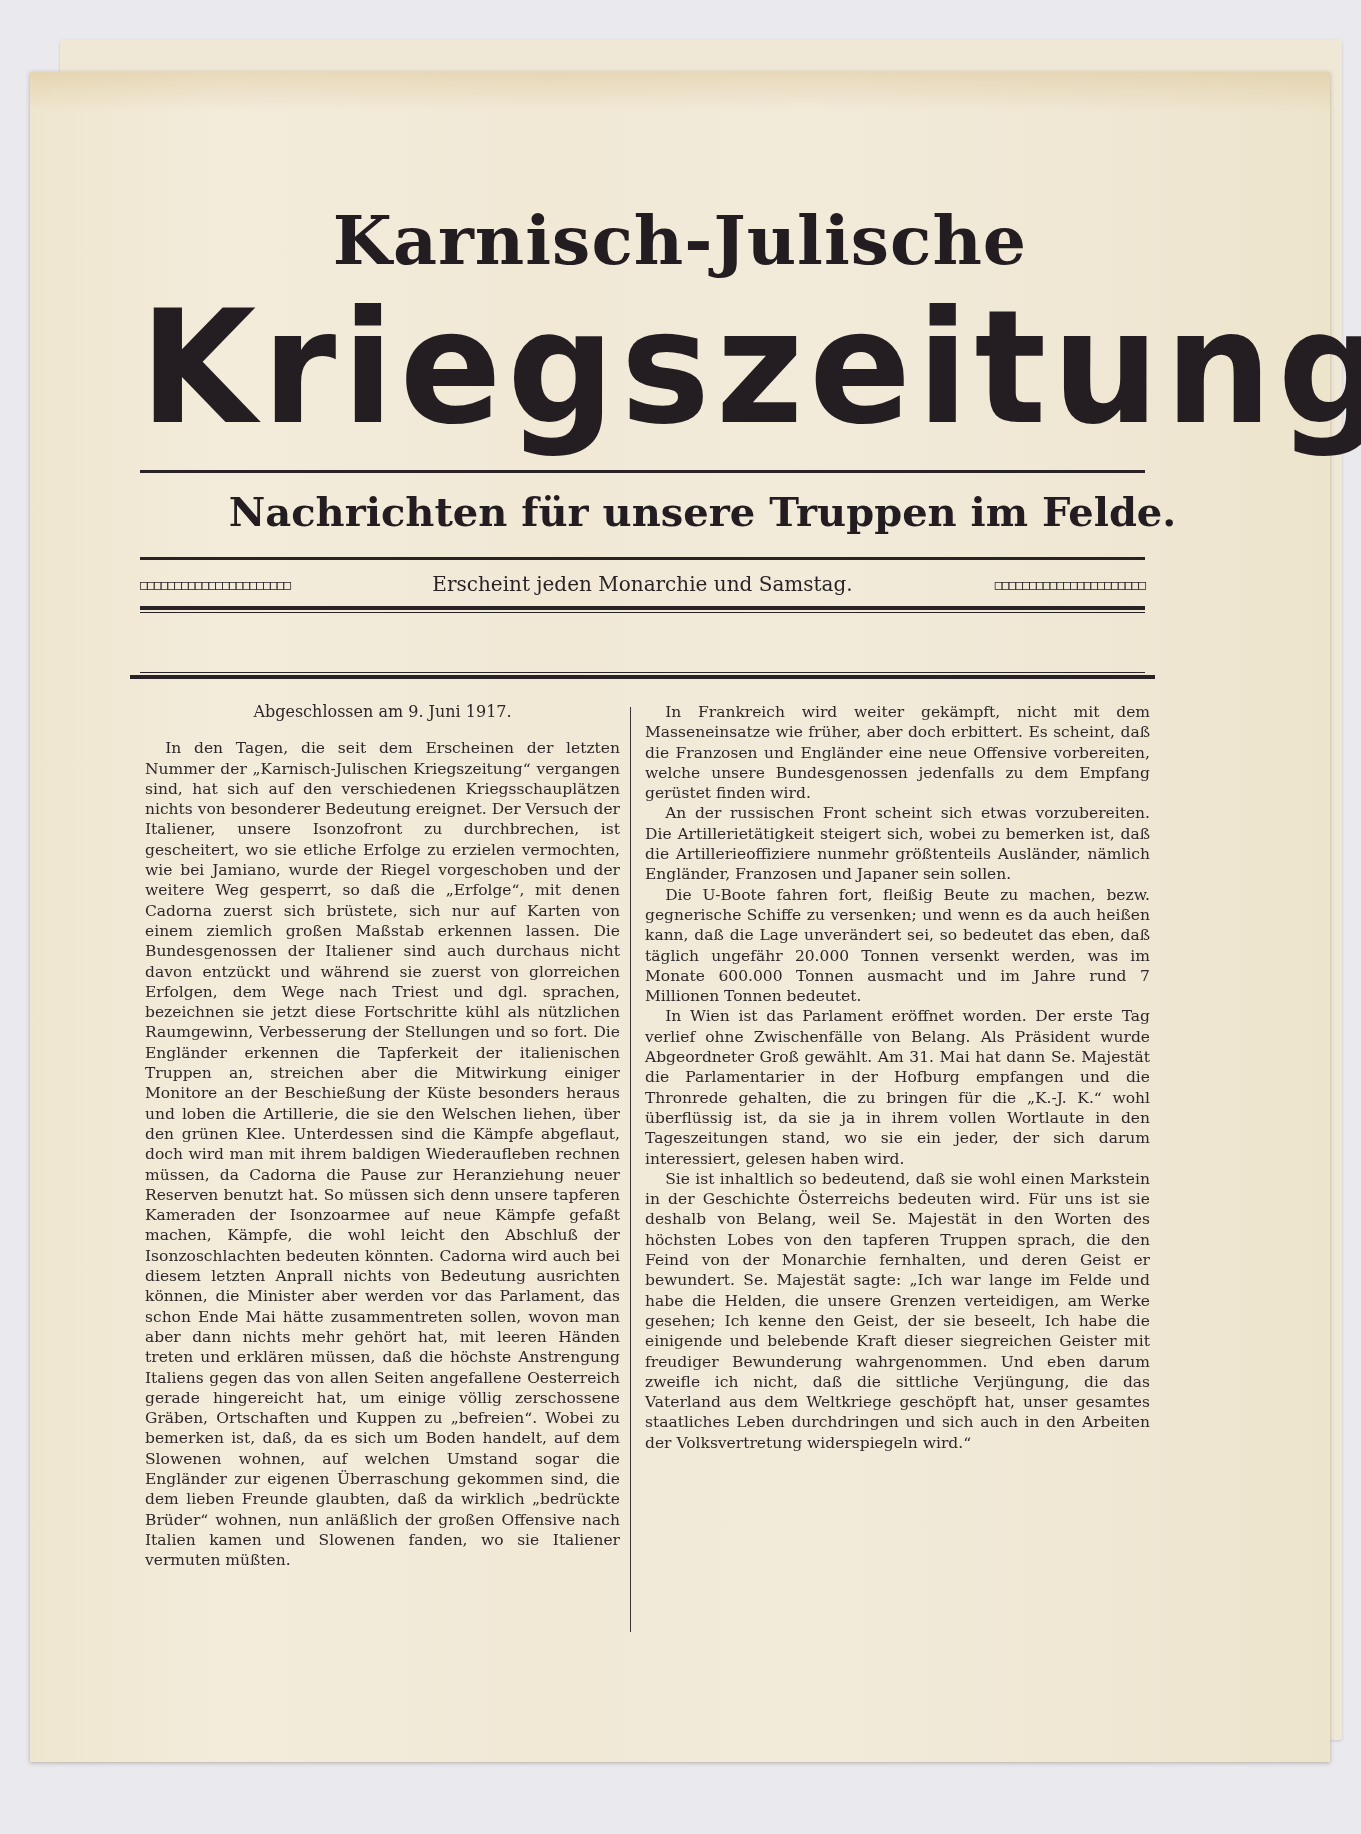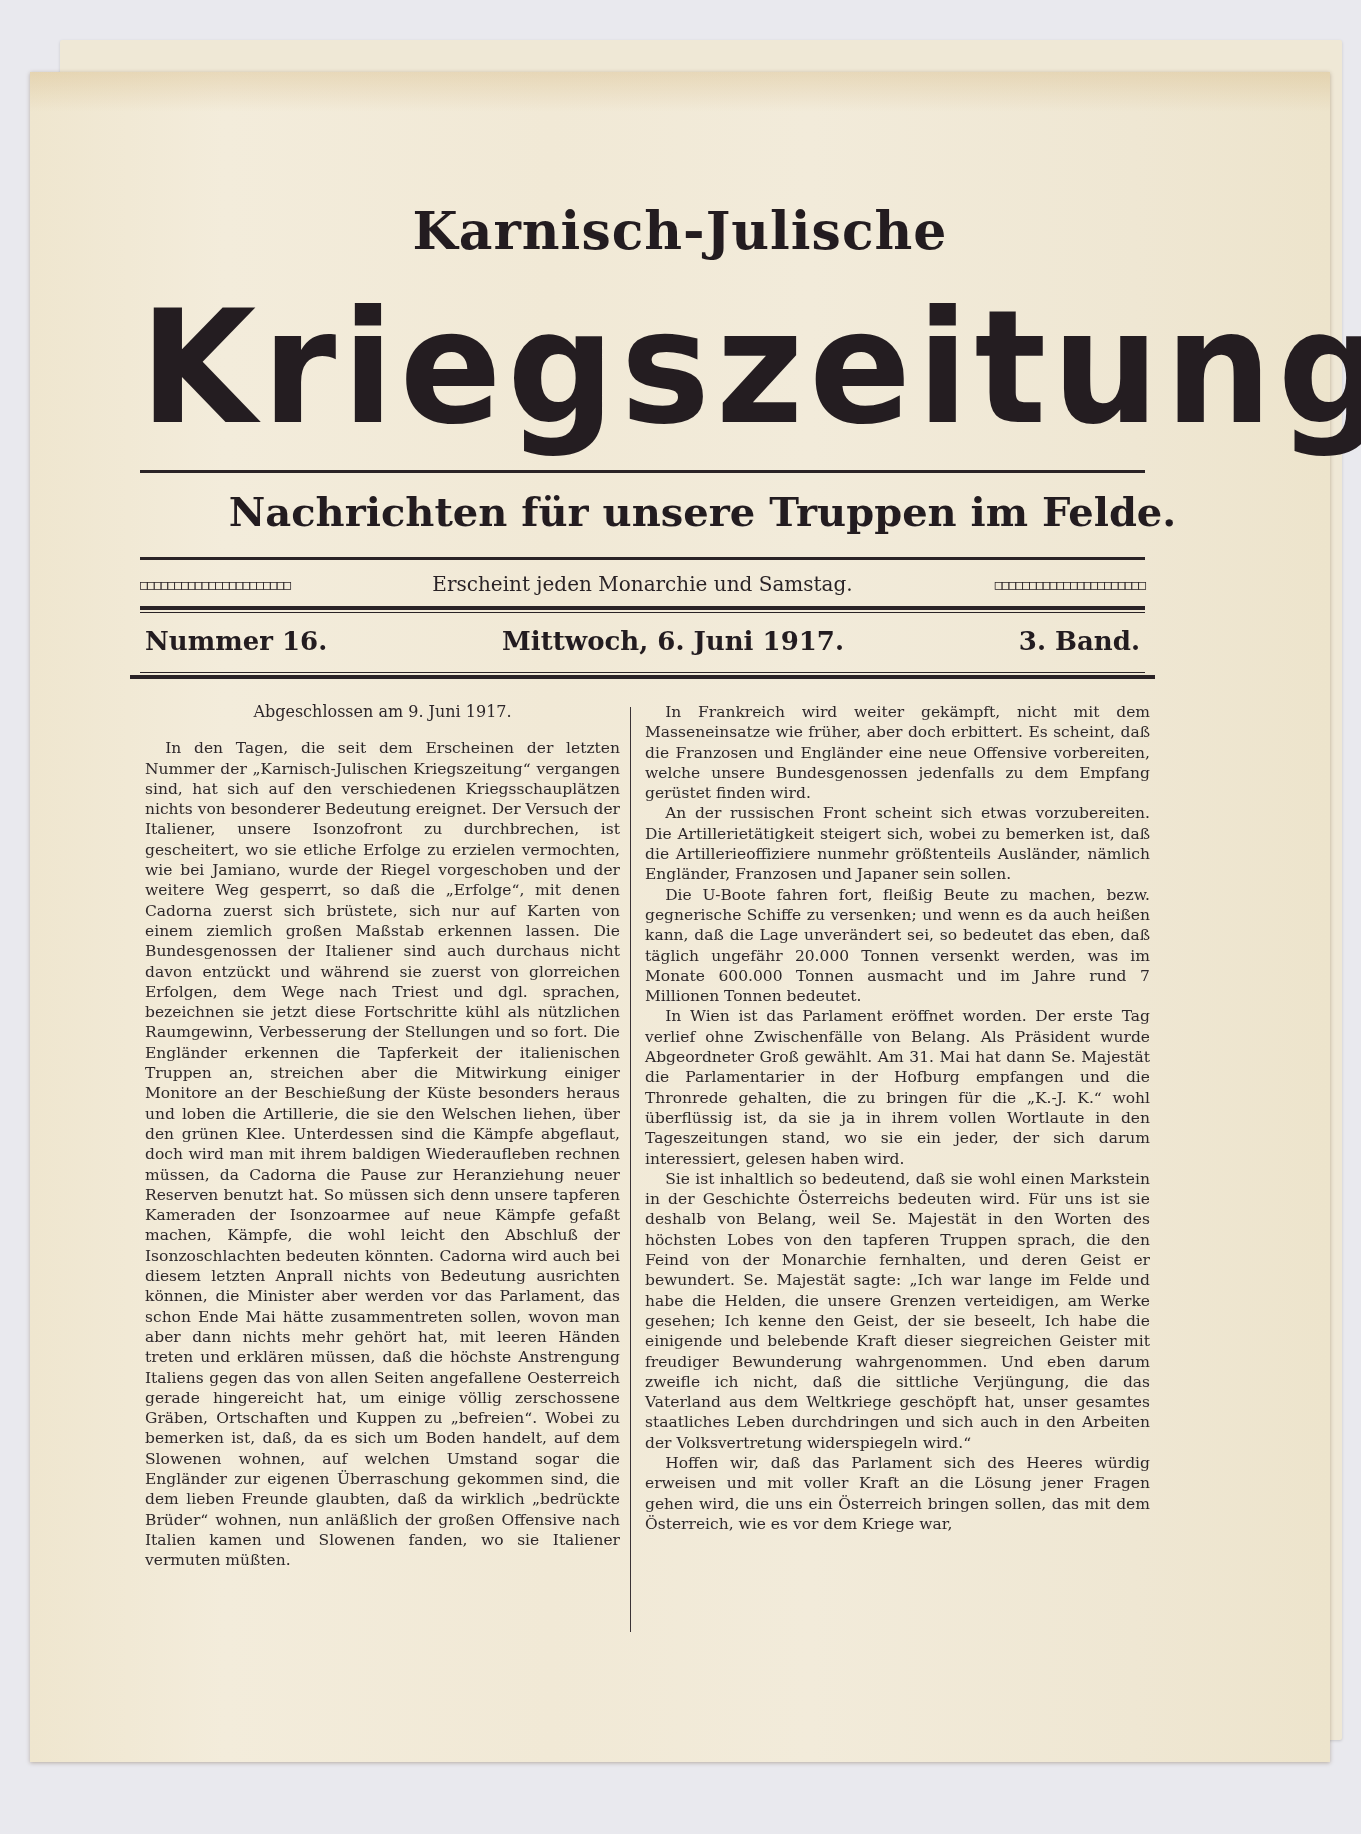--- a/index.html
+++ b/index.html
@@ -20,21 +20,21 @@
     box-shadow:0 1px 4px rgba(90,60,30,0.35);
     color:#2a2326;
   }
   .page::before {
     content:""; position:absolute; left:0; right:0; top:0; height:40px;
     background:linear-gradient(180deg,rgba(200,160,90,0.25),rgba(0,0,0,0));
   }
   .masthead-top {
     position:absolute; left:0; right:0; top:128px; text-align:center;
     font-family:"DejaVu Serif", serif; font-weight:bold;
-    font-size:52px; letter-spacing:1px; color:#231c20;
+    font-size:68px; letter-spacing:1px; color:#231c20;
   }
   .masthead-main {
     position:absolute; left:110px; right:110px; top:210px; text-align:center;
     font-family:"DejaVu Sans", sans-serif; font-weight:bold;
     font-size:150px; letter-spacing:6px; line-height:170px; color:#241d21;
     transform:scaleY(1.05);
   }
   .rule { position:absolute; left:110px; width:1005px; background:#2a2326; }
   .rule.r1 { top:398px; height:3px; }
   .rule.r2 { top:485px; height:3px; }
@@ -86,37 +86,31 @@
 
   <div class="schedule">
     <span class="boxes">□□□□□□□□□□□□□□□□□□□□□□</span>
     <span>Erscheint jeden Monarchie und Samstag.</span>
     <span class="boxes">□□□□□□□□□□□□□□□□□□□□□□</span>
   </div>
 
   <div class="rule r3a"></div>
   <div class="rule r3b"></div>
 
-  <div class="issue-row">
-    <span>Nummer 16.</span>
-    <span>Mittwoch, 6. Juni 1917.</span>
-    <span>3. Band.</span>
-  </div>
 
   <div class="rule r4a"></div>
   <div class="rule r4b"></div>
 
   <div class="col left">
     <div class="dateline">Abgeschlossen am 9. Juni 1917.</div>
     <p>In den Tagen, die seit dem Erscheinen der letzten Nummer der „Karnisch-Julischen Kriegszeitung“ vergangen sind, hat sich auf den verschiedenen Kriegsschauplätzen nichts von besonderer Bedeutung ereignet. Der Versuch der Italiener, unsere Isonzofront zu durchbrechen, ist gescheitert, wo sie etliche Erfolge zu erzielen vermochten, wie bei Jamiano, wurde der Riegel vorgeschoben und der weitere Weg gesperrt, so daß die „Erfolge“, mit denen Cadorna zuerst sich brüstete, sich nur auf Karten von einem ziemlich großen Maßstab erkennen lassen. Die Bundesgenossen der Italiener sind auch durchaus nicht davon entzückt und während sie zuerst von glorreichen Erfolgen, dem Wege nach Triest und dgl. sprachen, bezeichnen sie jetzt diese Fortschritte kühl als nützlichen Raumgewinn, Verbesserung der Stellungen und so fort. Die Engländer erkennen die Tapferkeit der italienischen Truppen an, streichen aber die Mitwirkung einiger Monitore an der Beschießung der Küste besonders heraus und loben die Artillerie, die sie den Welschen liehen, über den grünen Klee. Unterdessen sind die Kämpfe abgeflaut, doch wird man mit ihrem baldigen Wiederaufleben rechnen müssen, da Cadorna die Pause zur Heranziehung neuer Reserven benutzt hat. So müssen sich denn unsere tapferen Kameraden der Isonzoarmee auf neue Kämpfe gefaßt machen, Kämpfe, die wohl leicht den Abschluß der Isonzoschlachten bedeuten könnten. Cadorna wird auch bei diesem letzten Anprall nichts von Bedeutung ausrichten können, die Minister aber werden vor das Parlament, das schon Ende Mai hätte zusammentreten sollen, wovon man aber dann nichts mehr gehört hat, mit leeren Händen treten und erklären müssen, daß die höchste Anstrengung Italiens gegen das von allen Seiten angefallene Oesterreich gerade hingereicht hat, um einige völlig zerschossene Gräben, Ortschaften und Kuppen zu „befreien“. Wobei zu bemerken ist, daß, da es sich um Boden handelt, auf dem Slowenen wohnen, auf welchen Umstand sogar die Engländer zur eigenen Überraschung gekommen sind, die dem lieben Freunde glaubten, daß da wirklich „bedrückte Brüder“ wohnen, nun anläßlich der großen Offensive nach Italien kamen und Slowenen fanden, wo sie Italiener vermuten müßten.</p>
   </div>
 
   <div class="divider"></div>
 
   <div class="col right">
     <p>In Frankreich wird weiter gekämpft, nicht mit dem Masseneinsatze wie früher, aber doch erbittert. Es scheint, daß die Franzosen und Engländer eine neue Offensive vorbereiten, welche unsere Bundesgenossen jedenfalls zu dem Empfang gerüstet finden wird.</p>
     <p>An der russischen Front scheint sich etwas vorzubereiten. Die Artillerietätigkeit steigert sich, wobei zu bemerken ist, daß die Artillerieoffiziere nunmehr größtenteils Ausländer, nämlich Engländer, Franzosen und Japaner sein sollen.</p>
     <p>Die U-Boote fahren fort, fleißig Beute zu machen, bezw. gegnerische Schiffe zu versenken; und wenn es da auch heißen kann, daß die Lage unverändert sei, so bedeutet das eben, daß täglich ungefähr 20.000 Tonnen versenkt werden, was im Monate 600.000 Tonnen ausmacht und im Jahre rund 7 Millionen Tonnen bedeutet.</p>
     <p>In Wien ist das Parlament eröffnet worden. Der erste Tag verlief ohne Zwischenfälle von Belang. Als Präsident wurde Abgeordneter Groß gewählt. Am 31. Mai hat dann Se. Majestät die Parlamentarier in der Hofburg empfangen und die Thronrede gehalten, die zu bringen für die „K.-J. K.“ wohl überflüssig ist, da sie ja in ihrem vollen Wortlaute in den Tageszeitungen stand, wo sie ein jeder, der sich darum interessiert, gelesen haben wird.</p>
     <p>Sie ist inhaltlich so bedeutend, daß sie wohl einen Markstein in der Geschichte Österreichs bedeuten wird. Für uns ist sie deshalb von Belang, weil Se. Majestät in den Worten des höchsten Lobes von den tapferen Truppen sprach, die den Feind von der Monarchie fernhalten, und deren Geist er bewundert. Se. Majestät sagte: „Ich war lange im Felde und habe die Helden, die unsere Grenzen verteidigen, am Werke gesehen; Ich kenne den Geist, der sie beseelt, Ich habe die einigende und belebende Kraft dieser siegreichen Geister mit freudiger Bewunderung wahrgenommen. Und eben darum zweifle ich nicht, daß die sittliche Verjüngung, die das Vaterland aus dem Weltkriege geschöpft hat, unser gesamtes staatliches Leben durchdringen und sich auch in den Arbeiten der Volksvertretung widerspiegeln wird.“</p>
-    <p>Hoffen wir, daß das Parlament sich des Heeres würdig erweisen und mit voller Kraft an die Lösung jener Fragen gehen wird, die uns ein Österreich bringen sollen, das mit dem Österreich, wie es vor dem Kriege war,</p>
   </div>
 </div>
 
 </body></html>

